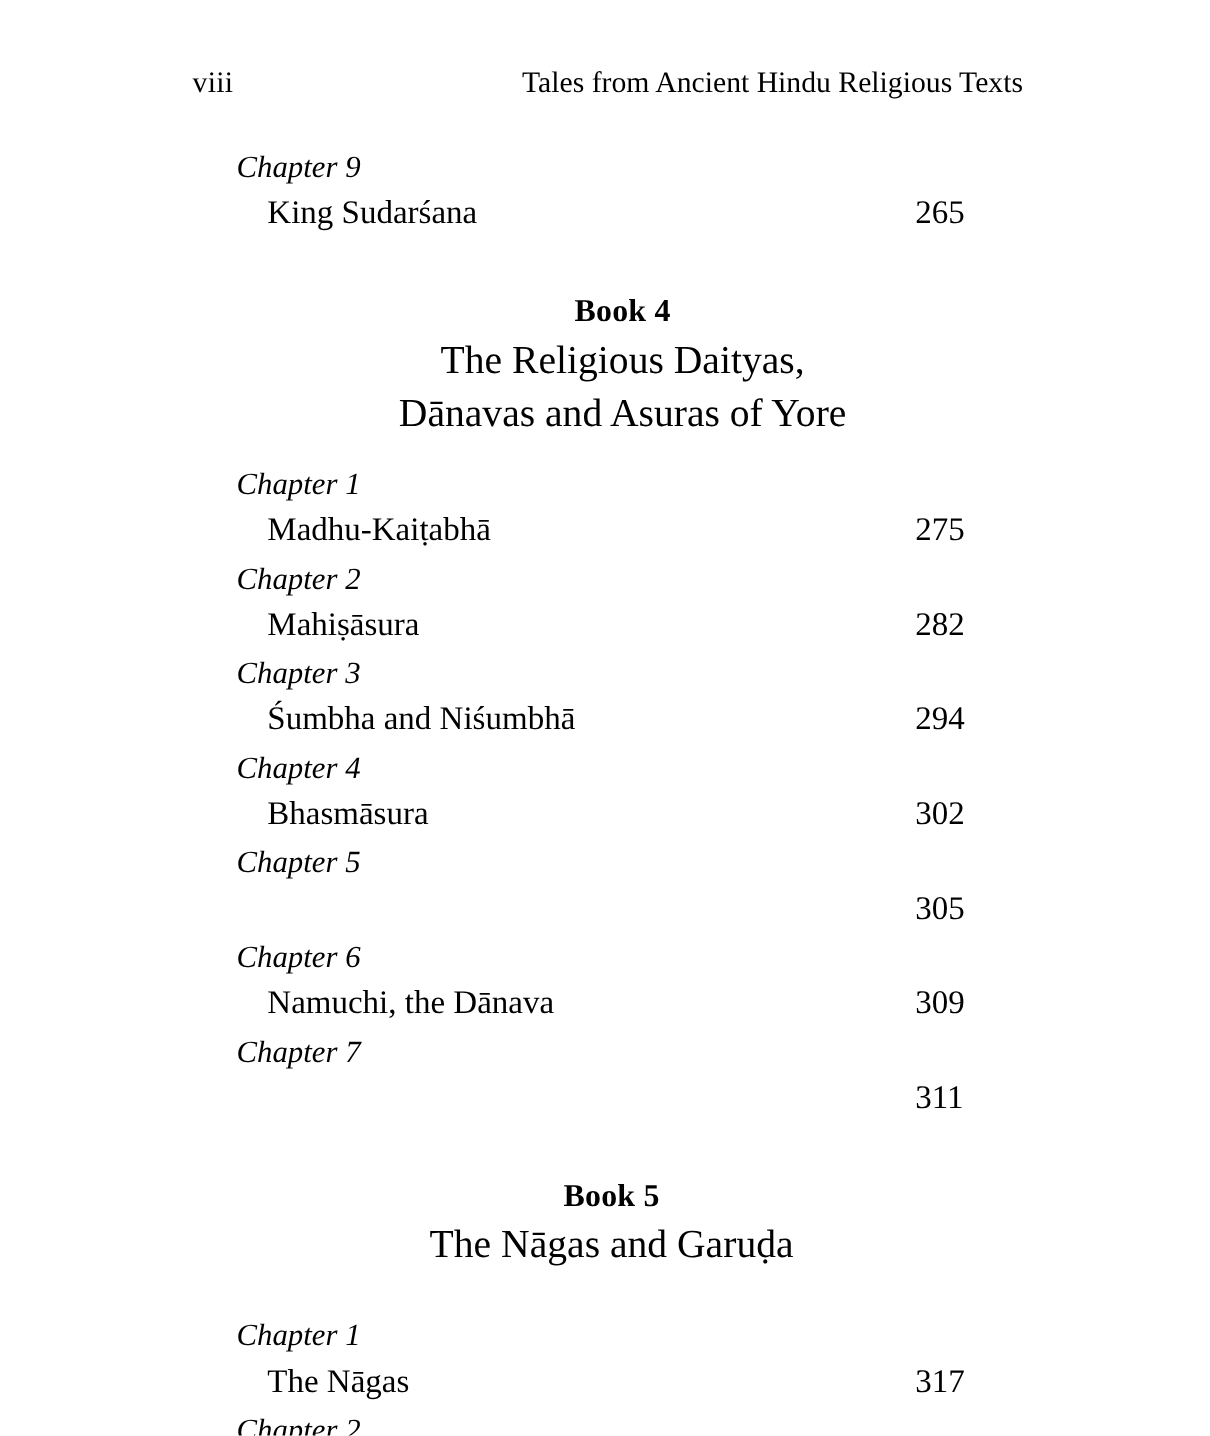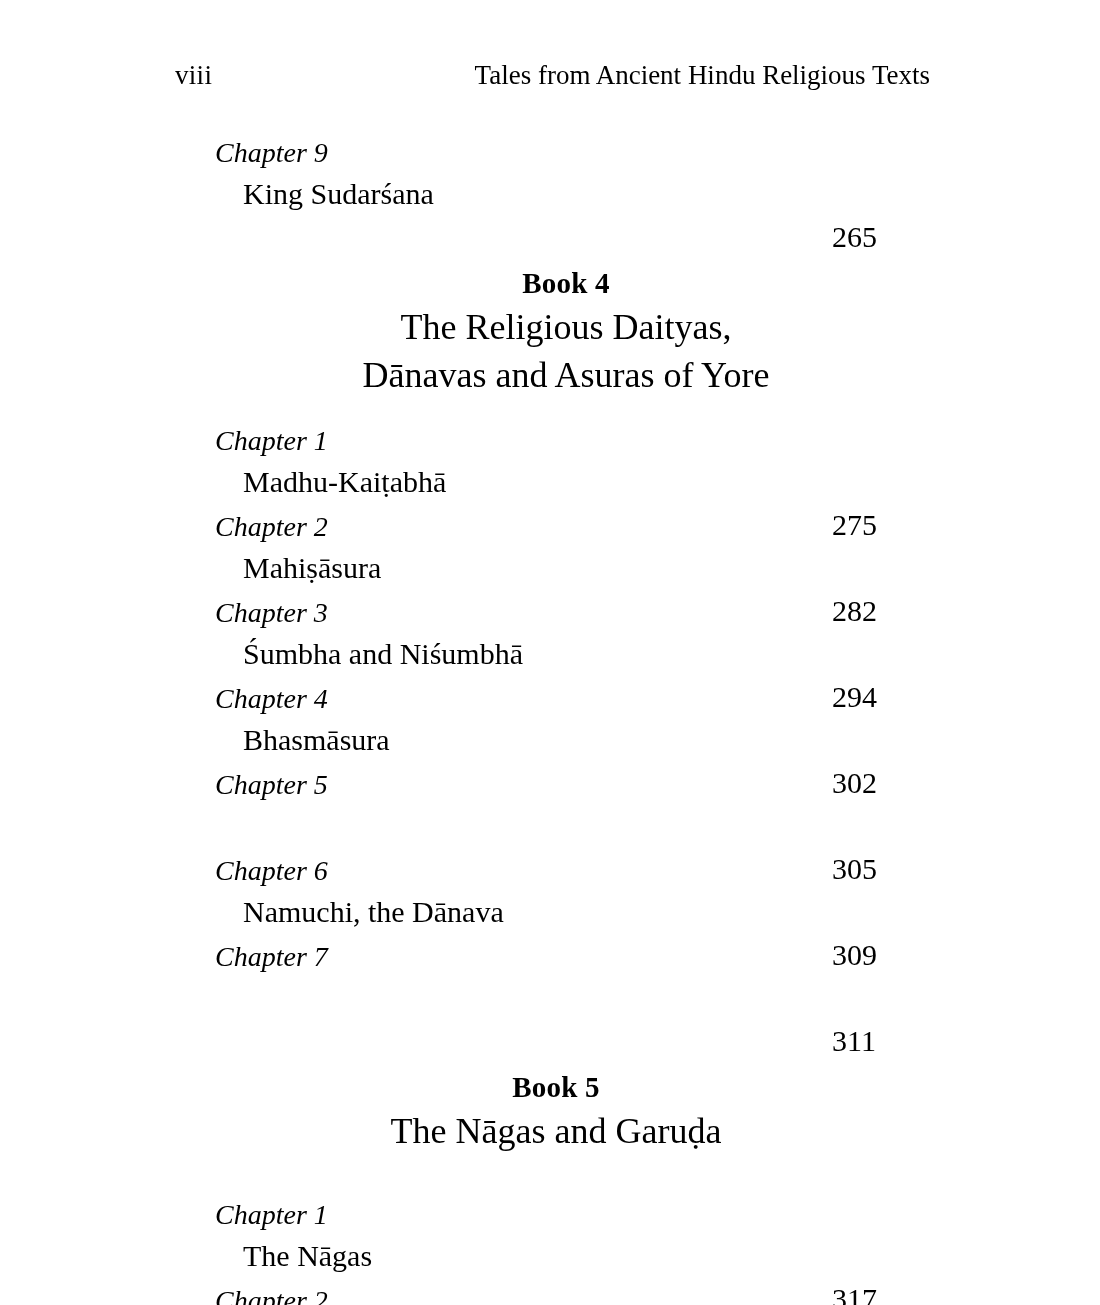--- a/index.html
+++ b/index.html
@@ -86,21 +86,20 @@
     line-height: 44px;
     white-space: nowrap;
   }
   .entry-page {
     position: absolute;
     left: 589px;
     top: 0;
     font-size: 30px;
     line-height: 44px;
     white-space: nowrap;
-    margin-top: 43px;
   }
 
   
   .book {
     position: relative;
     width: 1100px;
     text-align: center;
   }
   .book-4 { height: 182px; padding-top: 24px; box-sizing: border-box; padding-left: 32px; }
   .book-5 { height: 172px; padding-top: 44px; box-sizing: border-box; padding-left: 12px; }

